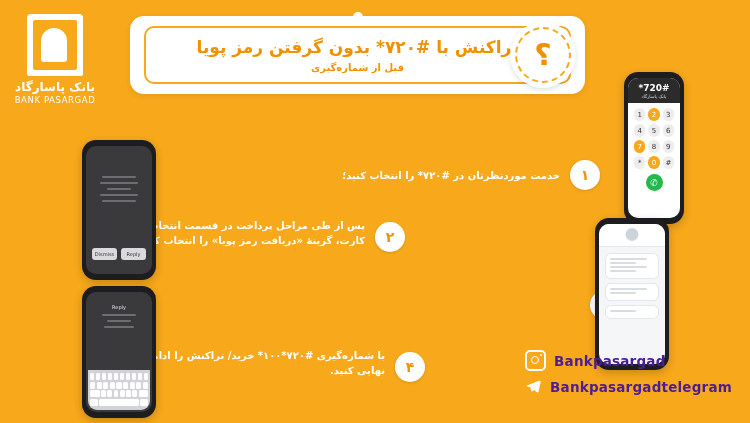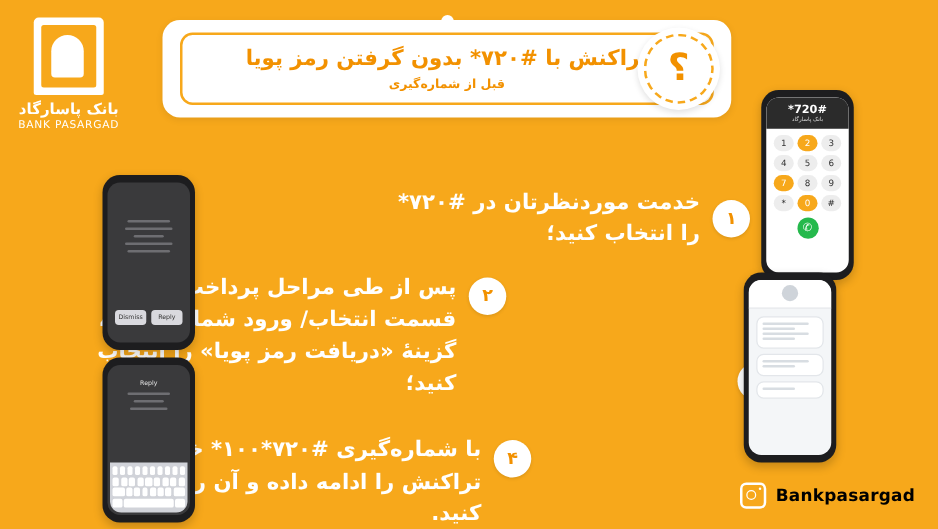--- a/index.html
+++ b/index.html
@@ -64,35 +64,35 @@
   
   .step{
     position:absolute;height:46px;display:flex;align-items:center;direction:rtl;
   }
   .step-num{
     width:30px;height:30px;border-radius:50%;background:#fff;color:#F29100;
     font-size:14px;font-weight:bold;display:flex;align-items:center;justify-content:center;
     flex:0 0 auto;box-shadow:0 1px 3px rgba(0,0,0,.12);
   }
   .step-text{
-    color:#fff;font-size:17px;font-weight:bold;line-height:1.5;
+    color:#fff;font-size:10px;font-weight:bold;line-height:1.5;
     margin-right:10px;text-align:right;direction:rtl;
   }
   #step1{left:300px;top:152px;width:300px;}
   #step2{left:75px;top:218px;width:330px;height:60px;align-items:flex-start;}
   #step3{left:300px;top:282px;width:320px;}
   #step4{left:75px;top:348px;width:350px;height:60px;align-items:flex-start;}
   #step2 .step-num,#step4 .step-num{margin-top:4px;}
 
   
   .phone{position:absolute;border-radius:14px;background:#1d1d1f;box-shadow:0 3px 8px rgba(0,0,0,.2);}
   .phone .screen{position:absolute;left:4px;top:6px;right:4px;bottom:6px;border-radius:10px;overflow:hidden;}
 
   
-  #phone-dialer{left:609px;top:72px;width:74px;height:152px;}
+  #phone-dialer{left:624px;top:72px;width:60px;height:152px;}
   #phone-dialer .screen{background:#fff;}
   .dial-head{background:#2b2b2b;color:#fff;text-align:center;padding:5px 0 4px;}
   .dial-head .code{font-size:9px;font-weight:bold;}
   .dial-head .sub{font-size:4.5px;opacity:.8;margin-top:1px;}
   .keypad{display:grid;grid-template-columns:repeat(3,1fr);gap:3px;padding:5px 6px 3px;}
   .key{
     height:13px;border-radius:50%/50%;border-radius:999px;background:#ededed;color:#333;
     font-size:7px;display:flex;align-items:center;justify-content:center;
   }
   .key.hl{background:#F7A81B;color:#fff;}
@@ -132,21 +132,21 @@
   .kb-top{padding:12px 9px 0;text-align:center;}
   .kb-top .title{color:#fff;font-size:5px;opacity:.85;}
   .kb-top .ln{height:2px;background:#6e6e72;border-radius:1px;margin:4px auto 0;}
   .kb{position:absolute;left:2px;right:2px;bottom:2px;background:#d1d3d9;padding:3px 2px;border-radius:0 0 9px 9px;}
   .kb-row{display:flex;gap:1.5px;margin-bottom:1.5px;justify-content:center;}
   .kb-row span{flex:1;height:7px;background:#fff;border-radius:1.5px;}
   .kb-row.r3 span.wide{flex:2;}
   .kb-row.r4 span.space{flex:5;}
 
   
-  .social{position:absolute;right:18px;bottom:16px;color:#000000;text-align:center;}
+  .social{position:absolute;right:18px;bottom:28px;color:#4c1d95;text-align:center;}
   .social-row{display:flex;align-items:center;gap:8px;margin-top:7px;}
   .social-row .label{font-size:13.5px;font-weight:bold;letter-spacing:.2px;}
   .ig-icon{width:17px;height:17px;border:2px solid #fff;border-radius:5px;position:relative;flex:0 0 auto;}
   .ig-icon:before{content:"";position:absolute;left:3.5px;top:3.5px;width:6px;height:6px;border:1.6px solid #fff;border-radius:50%;}
   .ig-icon:after{content:"";position:absolute;right:2px;top:1.5px;width:2px;height:2px;border-radius:50%;background:#fff;}
   .tg-icon{width:17px;height:17px;flex:0 0 auto;display:flex;align-items:center;justify-content:center;}
 </style>
 </head>
 <body>
 
@@ -299,15 +299,23 @@
         </div>
       </div>
     </div>
   </div>
 
   <div class="social">
     <div class="social-row">
       <div class="ig-icon"></div>
       <div class="label">Bankpasargad</div>
     </div>
+    <div class="social-row">
+      <div class="tg-icon">
+        <svg width="17" height="17" viewBox="0 0 24 24" aria-hidden="true">
+          <path d="M21.5 3.2 2.6 10.5c-1 .4-1 1 .2 1.3l4.6 1.4 1.8 5.4c.2.6.4.8 1 .3l2.6-2.1 4.7 3.5c.9.5 1.4.2 1.6-.8l3-14c.2-1-.4-1.5-1.6-1.1z" fill="#ffffff"></path>
+        </svg>
+      </div>
+      <div class="label">Bankpasargadtelegram</div>
+    </div>
   </div>
 
 </div>
 
 </body></html>

